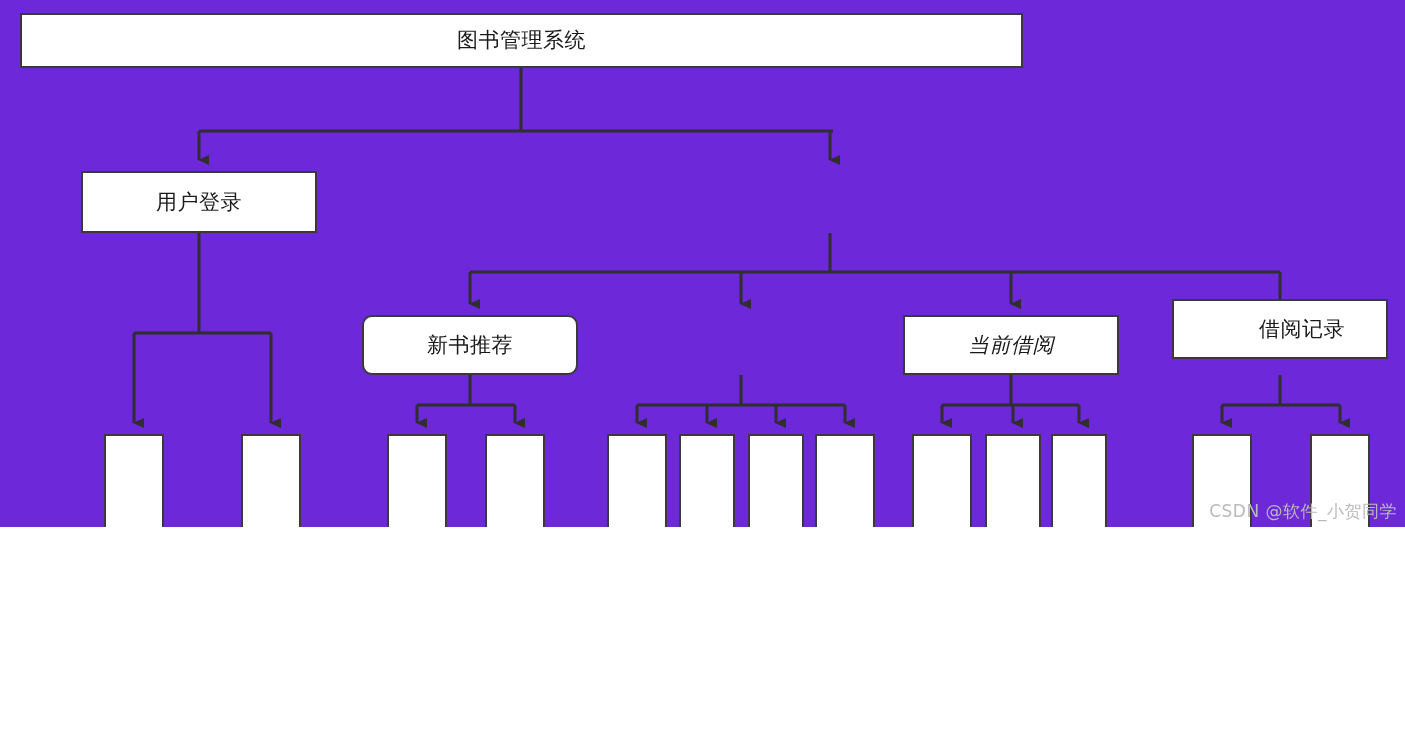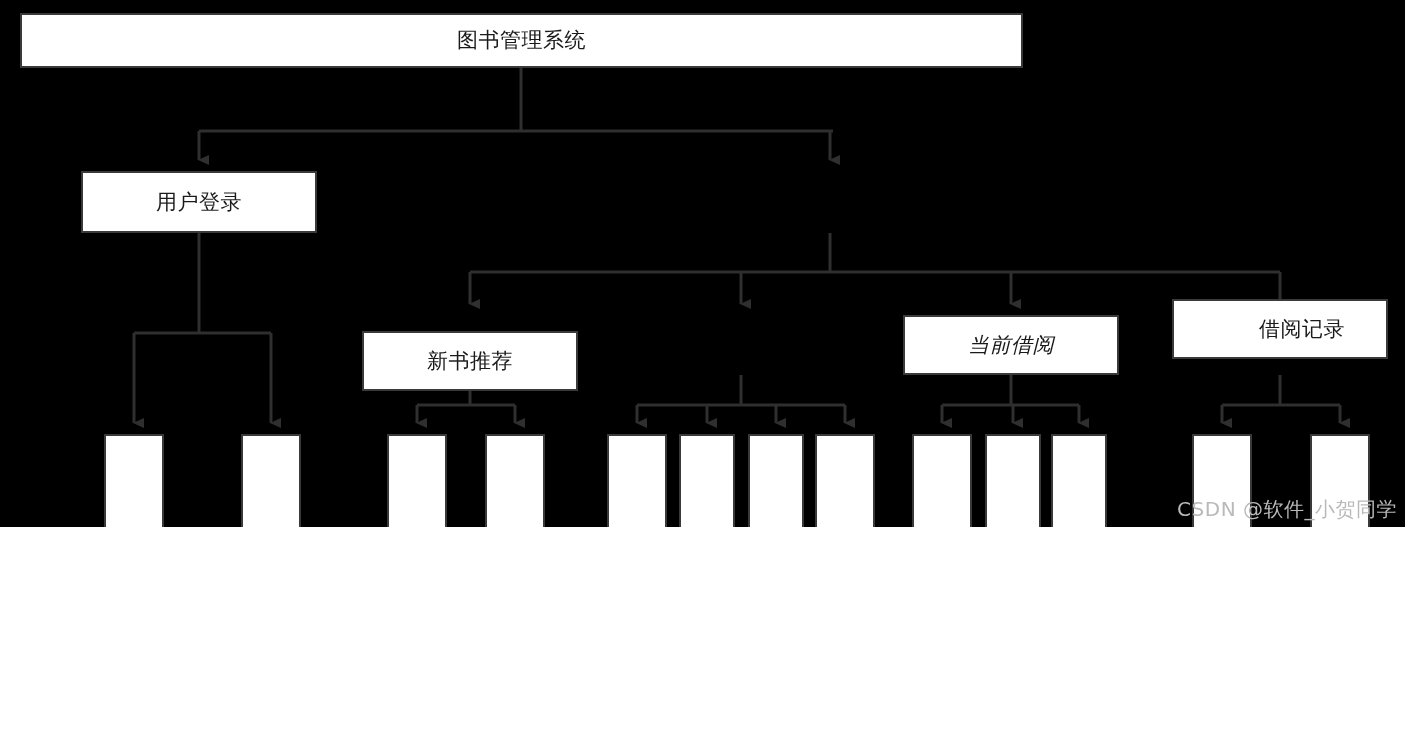--- a/index.html
+++ b/index.html
@@ -7,21 +7,21 @@
     padding: 0;
     background: #ffffff;
   }
   body {
     font-family: "DejaVu Sans", "Liberation Sans", sans-serif;
   }
   #diagram-root {
     position: relative;
     width: 1405px;
     height: 527px;
-    background: #000000;
+    background: #6d28d9;
     overflow: hidden;
   }
   svg.connectors {
     position: absolute;
     left: 0;
     top: 0;
     width: 1405px;
     height: 747px;
   }
   .node {
@@ -52,21 +52,21 @@
     text-orientation: upright;
     font-size: 22px;
     line-height: 1.18;
     letter-spacing: 2px;
     white-space: nowrap;
   }
   #watermark {
     position: absolute;
     right: 8px;
     bottom: 4px;
-    font-size: 20px;
+    font-size: 17px;
     color: #b9b9b9;
     letter-spacing: 0.5px;
     white-space: nowrap;
     pointer-events: none;
   }
 </style>
 </head>
 <body>
 
 <div id="diagram-root">
@@ -122,21 +122,21 @@
   </svg>
 
   <div class="node horizontal" style="left: 20px; top: 13px; width: 1003px; height: 55px;">
     <span class="label">图书管理系统</span>
   </div>
 
   <div class="node horizontal" style="left: 81px; top: 171px; width: 236px; height: 62px;">
     <span class="label">用户登录</span>
   </div>
 
-  <div class="node horizontal" style="left: 362px; top: 331px; width: 216px; height: 60px;">
+  <div class="node horizontal" style="left: 362px; top: 315px; width: 216px; height: 60px; border-radius: 10px;">
     <span class="label">新书推荐</span>
   </div>
   <div class="node horizontal" style="left: 903px; top: 315px; width: 216px; height: 60px; font-style: italic;">
     <span class="label">当前借阅</span>
   </div>
   <div class="node horizontal" style="left: 1172px; top: 299px; width: 216px; height: 60px; padding-left: 44px;">
     <span class="label">借阅记录</span>
   </div>
 
   <div class="node vertical" style="left: 104px; top: 434px; width: 60px; height: 301px;">

